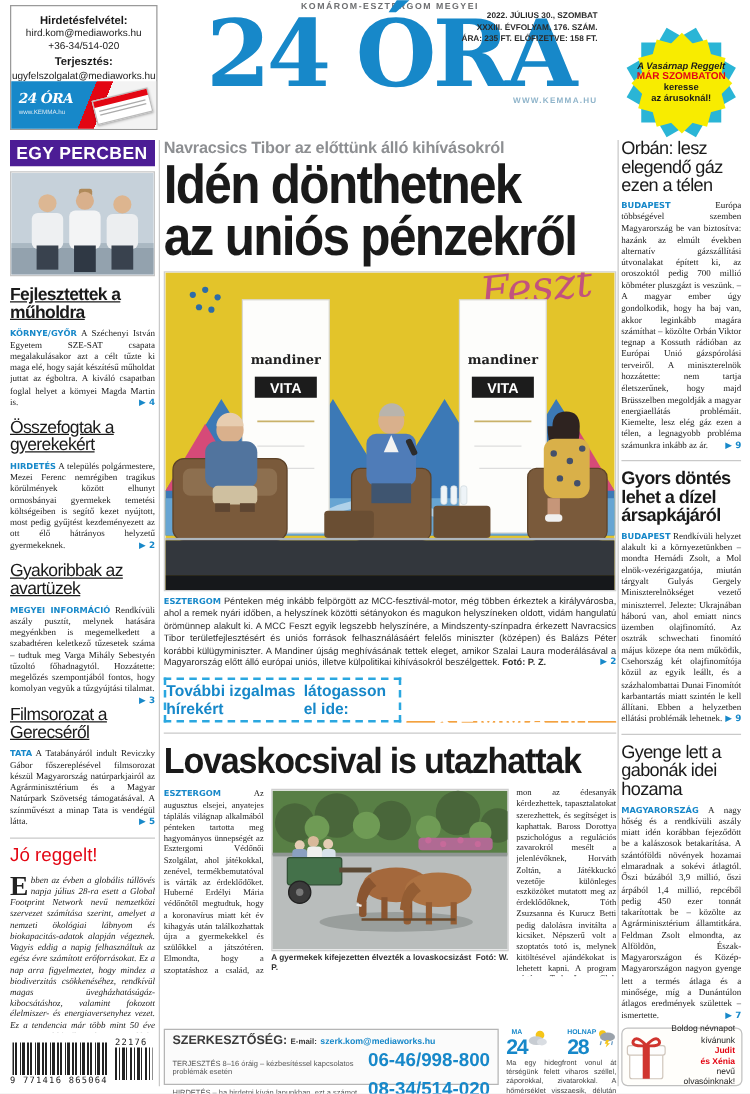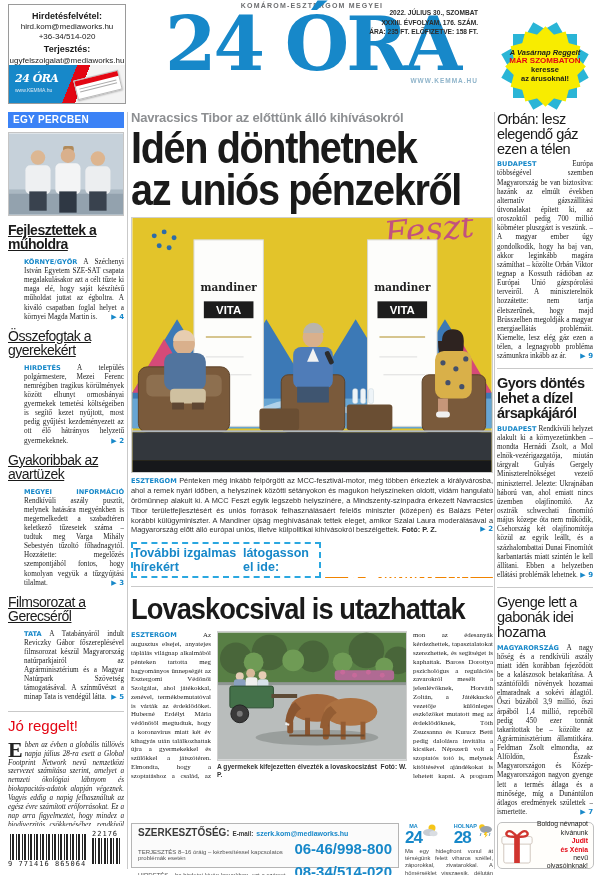--- a/index.html
+++ b/index.html
@@ -32,26 +32,26 @@
   .sq-y{width:57px;height:57px;background:#f8ec00;margin:-28.5px 0 0 -28.5px;}
   .star-text{position:absolute;left:0;top:0;right:0;bottom:0;display:flex;flex-direction:column;
              justify-content:center;align-items:center;text-align:center;line-height:1.1;}
   .star-text .l1{font-size:7.5px;font-weight:bold;font-style:italic;}
   .star-text .l2{font-size:8px;font-weight:bold;color:#e30613;}
   .star-text .l3{font-size:7.5px;font-weight:bold;}
   
   .vline{position:absolute;top:112px;bottom:6px;width:1px;background:#c9c9c9;}
   
   .left-col{position:absolute;left:8px;top:112px;width:116px;height:714px;overflow:hidden;}
-  .sec-banner{background:#3b82f6;color:#fff;font-weight:bold;font-size:10px;padding:2px 5px 3px;letter-spacing:.3px;}
+  .sec-banner{background:#4c1d95;color:#fff;font-weight:bold;font-size:14px;padding:2px 5px 3px;letter-spacing:.3px;}
   .lphoto{width:114px;height:82px;border:1px solid #c5c5c5;margin-top:4px;display:block;}
   .lc-title{font-size:14px;font-weight:bold;letter-spacing:-.5px;line-height:1.0;margin:7px 0 3px;text-decoration:underline;}
   .lc-title.reg{font-weight:400;}
   .lc-body{font-family:"Liberation Serif","DejaVu Serif",serif;font-size:7.2px;line-height:1.26;
-           text-align:justify;color:#222;margin-left:16px;}
+           text-align:justify;color:#222;}
   .lead{font-family:"DejaVu Sans","Liberation Sans",sans-serif;font-weight:bold;color:#1788c9;font-size:6.6px;}
   .pageref{font-family:"DejaVu Sans",sans-serif;color:#1788c9;font-weight:bold;font-size:7px;float:right;}
   .gm-rule{border-top:1px solid #c9c9c9;margin:8px 0 5px;}
   .gm-title{color:#e30613;font-size:15px;margin:2px 0 3px;}
   .gm-text{font-family:"Liberation Serif","DejaVu Serif",serif;font-style:italic;font-size:7.2px;
            line-height:1.24;text-align:justify;color:#222;}
   .dropcap{float:left;font-size:22px;line-height:17px;font-weight:bold;padding-right:2px;font-style:normal;}
   .barcode{position:absolute;left:8px;top:830px;width:118px;height:40px;}
   .bars1{position:absolute;left:2px;top:4px;width:76px;height:26px;
          background:repeating-linear-gradient(90deg,#222 0 1px,#fff 1px 2px,#222 2px 4px,#fff 4px 6px);}

